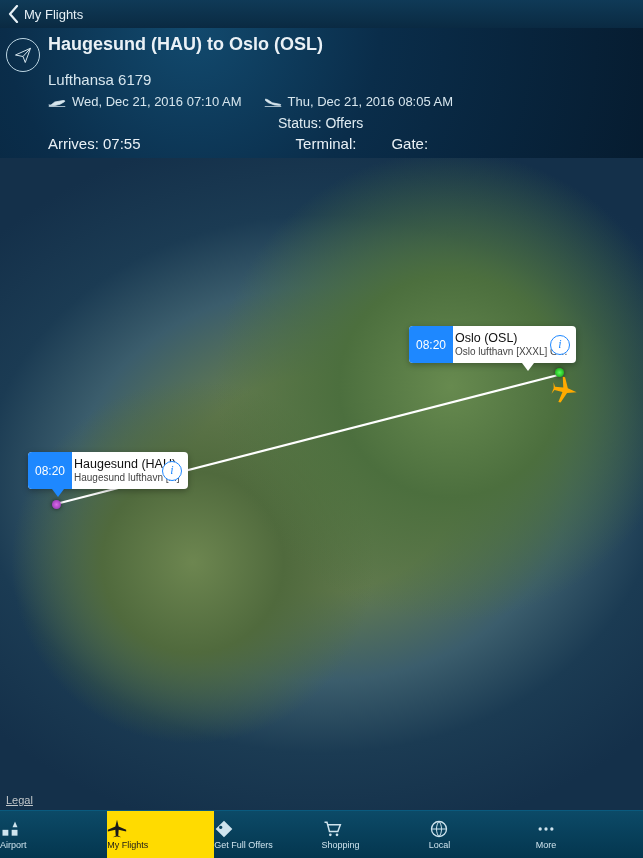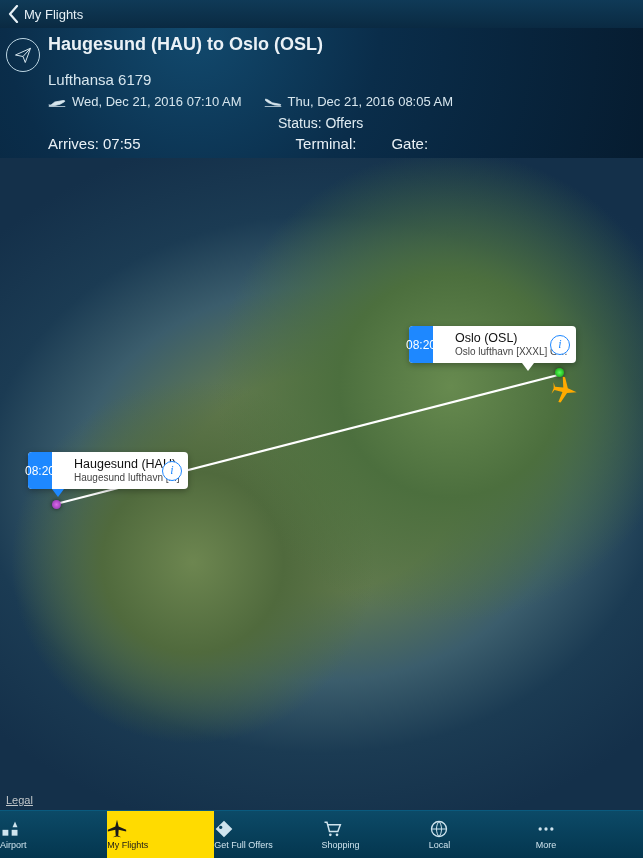--- a/index.html
+++ b/index.html
@@ -40,21 +40,21 @@
         linear-gradient(180deg,#1b3b53 0%, #14304a 100%);
     }
     .legal-link{ position:absolute; left:6px; bottom:4px; font-size:11px; color:#c2c7ca; text-decoration:underline; }
 
     
     .flight-path { position:absolute; inset:0; }
 
     
     .callout { position:absolute; background:#fff; border-radius:4px; box-shadow:0 2px 6px rgba(0,0,0,.3);
       padding: 5px 8px 6px 46px; font-size:11px; color:#222; min-width:160px; }
-    .callout .time-badge{ position:absolute; left:0;top:0;bottom:0; width:24px; background:#1e88ff; color:#fff;
+    .callout .time-badge{ position:absolute; left:0;top:0;bottom:0; width:44px; background:#1e88ff; color:#fff;
       border-radius:4px 0 0 4px; display:flex; align-items:center; justify-content:center; font-size:12px; font-weight:500;}
     .callout .c-title{ font-size:12.5px; font-weight:400; color:#111;}
     .callout .c-sub{ font-size:10px; color:#444; margin-top:1px;}
     .callout .info-btn{ position:absolute; right:6px; top:50%; transform:translateY(-50%); width:20px;height:20px;
       border:1.5px solid #1e88ff; border-radius:50%; background:#fff; color:#1e88ff; display:flex;align-items:center;justify-content:center; font-size:12px; font-style:italic; font-family:serif; cursor:pointer;}
     .callout-tail{ position:absolute; width:0;height:0;}
 
     .origin-callout{ left:28px; top:294px; }
     .origin-callout .callout-tail{ left:24px; bottom:-8px; border-left:6px solid transparent;border-right:6px solid transparent;border-top:8px solid #1e88ff;}
 

